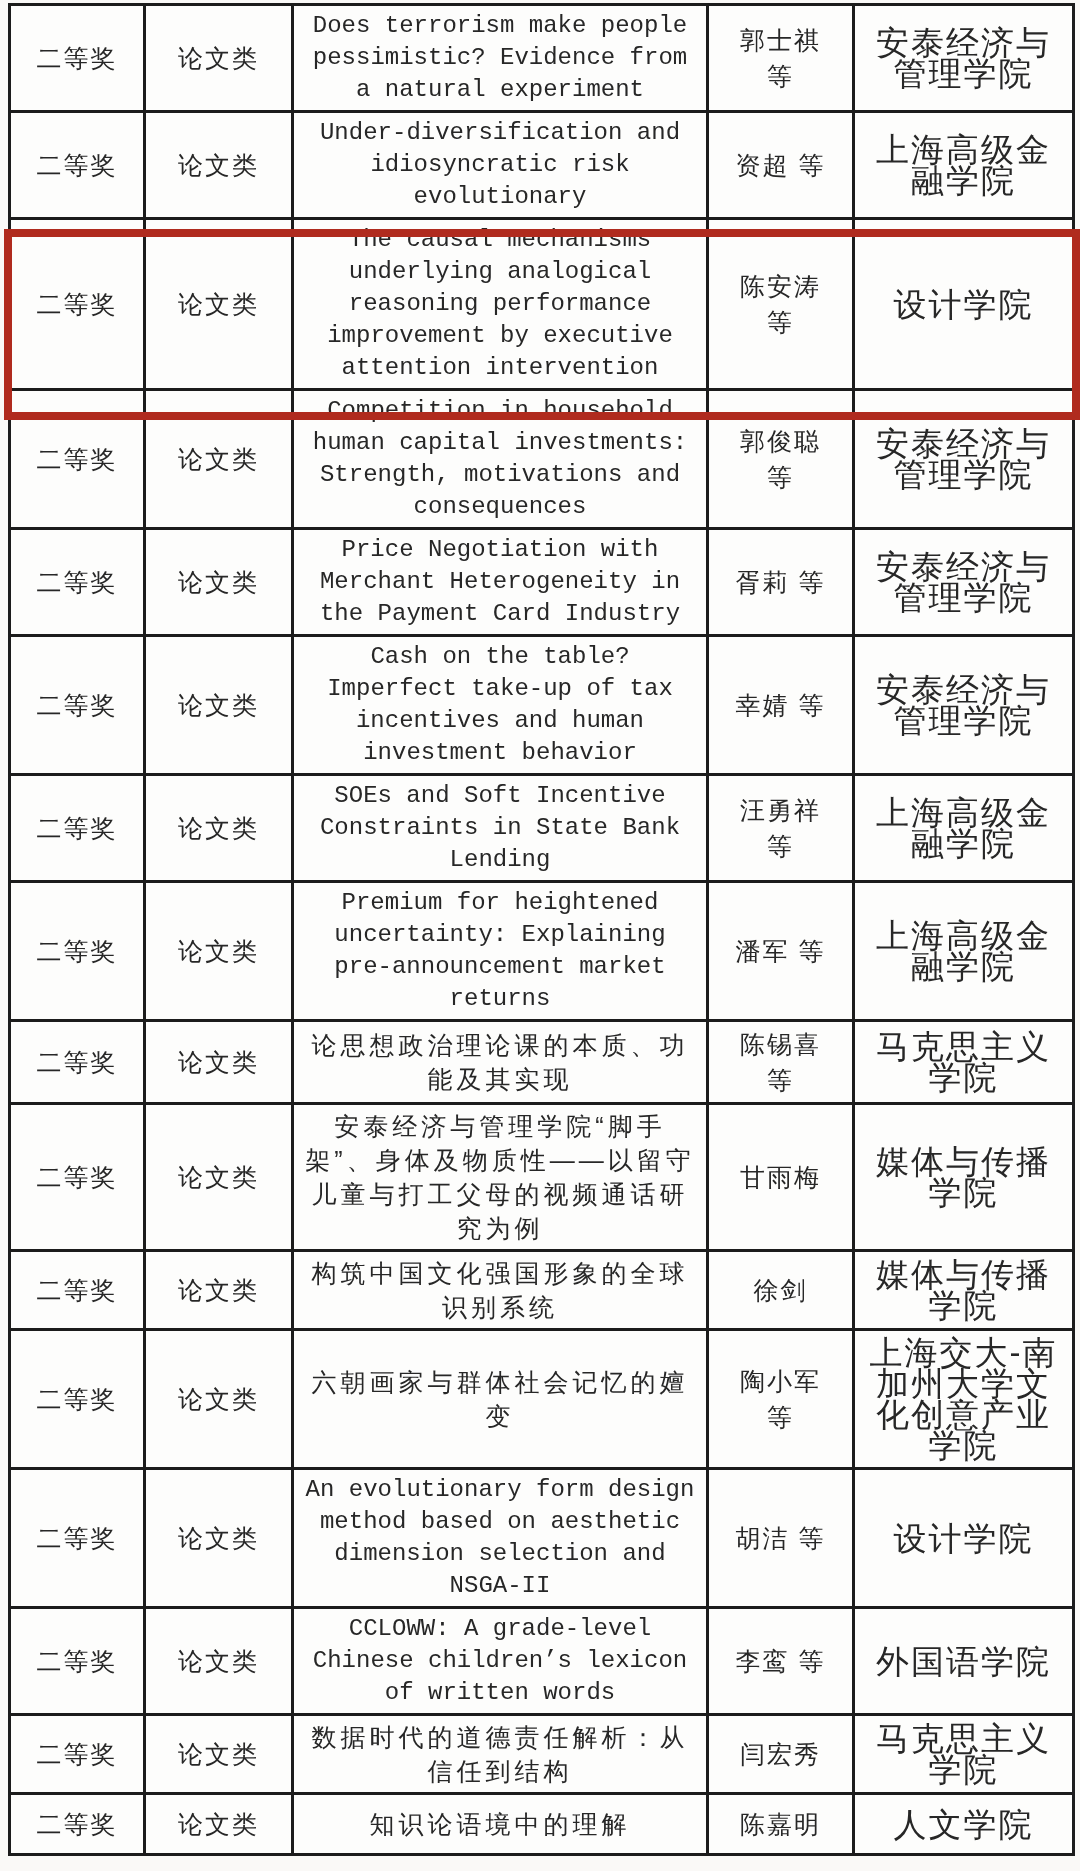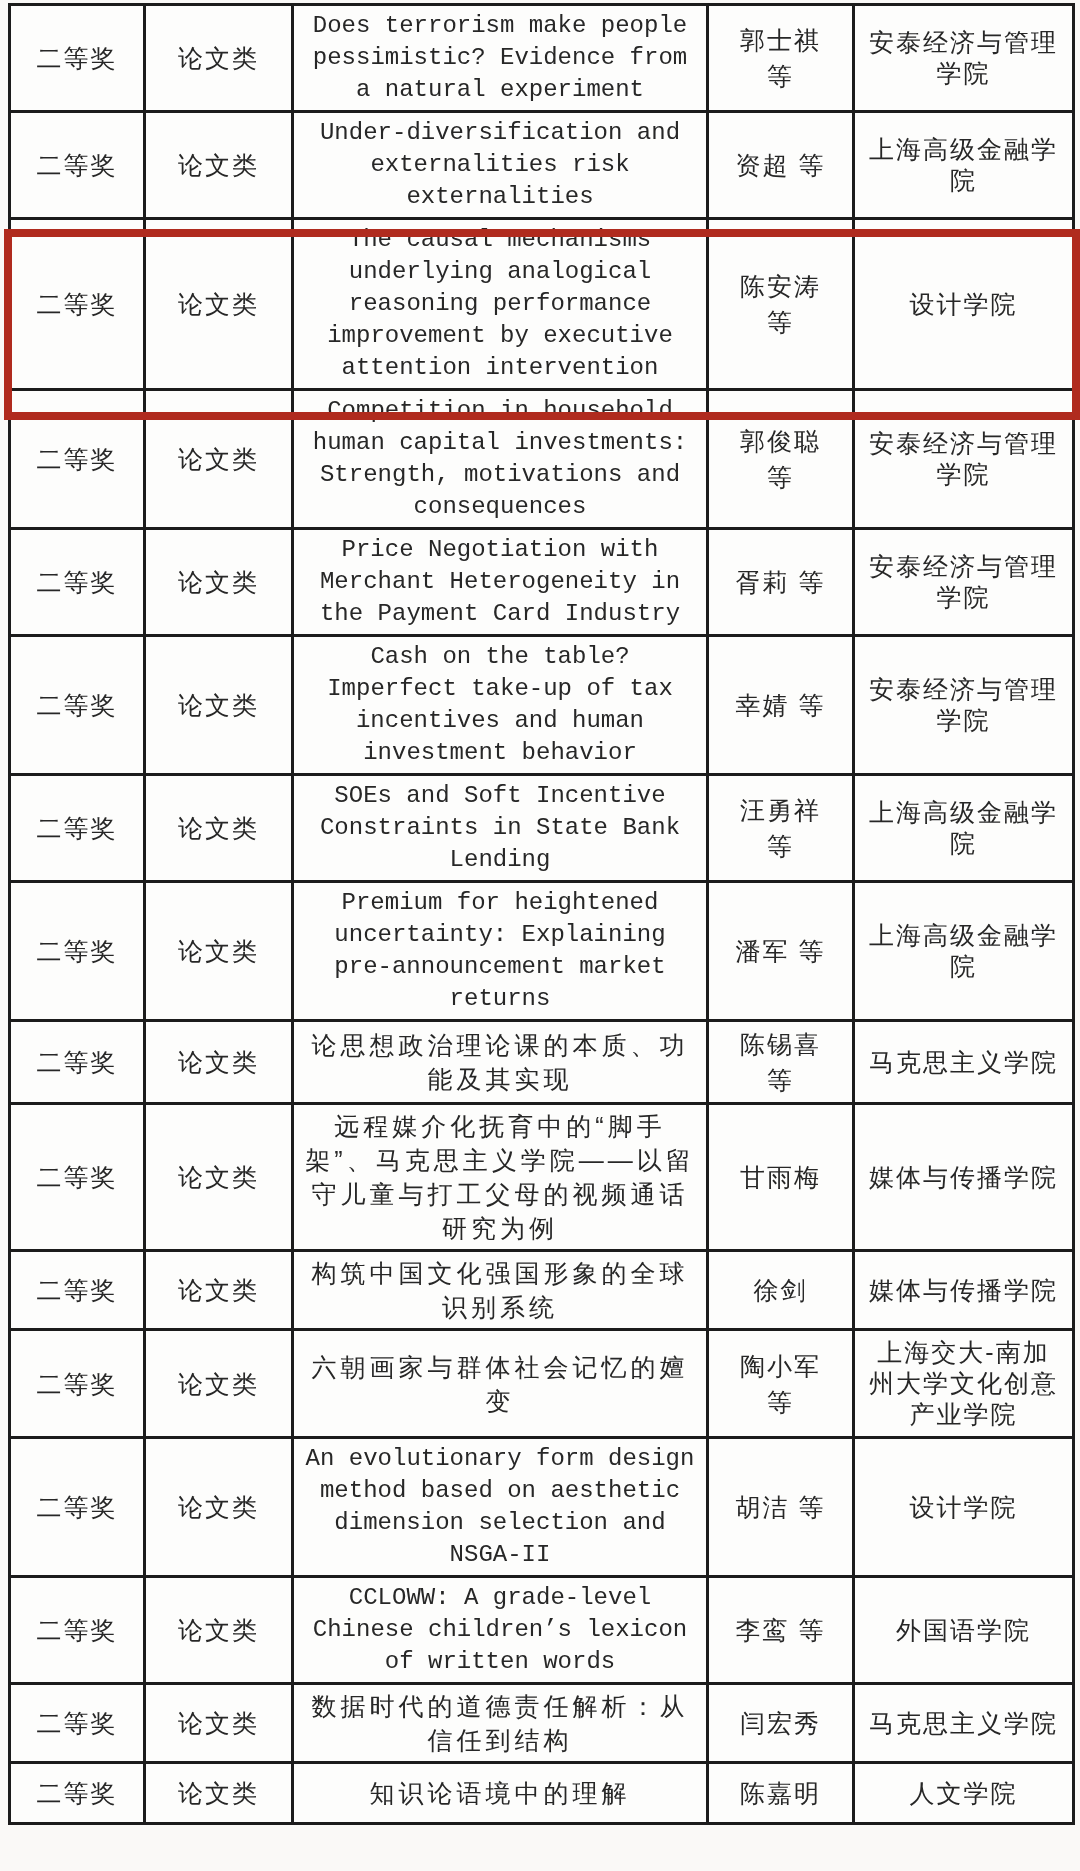--- a/index.html
+++ b/index.html
@@ -53,21 +53,21 @@
     letter-spacing: 4px;
   }
   td.authors {
     font-size: 25px;
     letter-spacing: 2px;
     line-height: 36px;
     padding: 4px 16px;
     margin-top: 8px;
   }
   td.college {
-    font-size: 25px;
+    font-size: 33px;
     letter-spacing: 2px;
     line-height: 31px;
     padding: 6px 10px;
   }
   .hl-frame {
     position: absolute;
     box-sizing: border-box;
     border: 8px solid #b02b1e;
     pointer-events: none;
     z-index: 5;
@@ -89,21 +89,21 @@
         <tr>
     <td class="award">二等奖</td>
     <td class="category">论文类</td>
     <td class="title">Does terrorism make people pessimistic? Evidence from a natural experiment</td>
     <td class="authors">郭士祺 等</td>
     <td class="college">安泰经济与管理学院</td>
   </tr>
         <tr>
     <td class="award">二等奖</td>
     <td class="category">论文类</td>
-    <td class="title">Under-diversification and externalities risk externalities</td>
+    <td class="title">Under-diversification and idiosyncratic risk evolutionary</td>
     <td class="authors">资超 等</td>
     <td class="college">上海高级金融学院</td>
   </tr>
         <tr class="highlighted">
     <td class="award">二等奖</td>
     <td class="category">论文类</td>
     <td class="title">The causal mechanisms underlying analogical reasoning performance improvement by executive attention intervention</td>
     <td class="authors">陈安涛 等</td>
     <td class="college">设计学院</td>
   </tr>
@@ -145,21 +145,21 @@
         <tr>
     <td class="award">二等奖</td>
     <td class="category">论文类</td>
     <td class="title cjk">论思想政治理论课的本质、功能及其实现</td>
     <td class="authors">陈锡喜 等</td>
     <td class="college">马克思主义学院</td>
   </tr>
         <tr>
     <td class="award">二等奖</td>
     <td class="category">论文类</td>
-    <td class="title cjk">远程媒介化抚育中的“脚手架”、马克思主义学院——以留守儿童与打工父母的视频通话研究为例</td>
+    <td class="title cjk">安泰经济与管理学院“脚手架”、身体及物质性——以留守儿童与打工父母的视频通话研究为例</td>
     <td class="authors">甘雨梅</td>
     <td class="college">媒体与传播学院</td>
   </tr>
         <tr>
     <td class="award">二等奖</td>
     <td class="category">论文类</td>
     <td class="title cjk">构筑中国文化强国形象的全球识别系统</td>
     <td class="authors">徐剑</td>
     <td class="college">媒体与传播学院</td>
   </tr>

